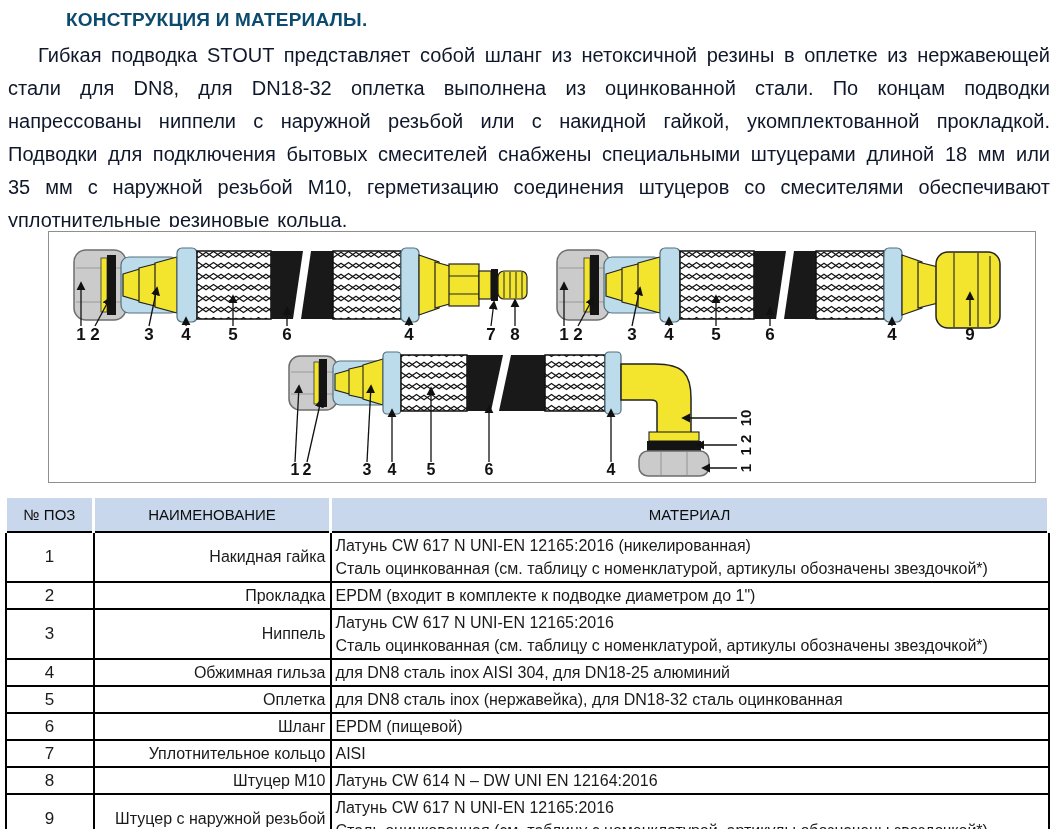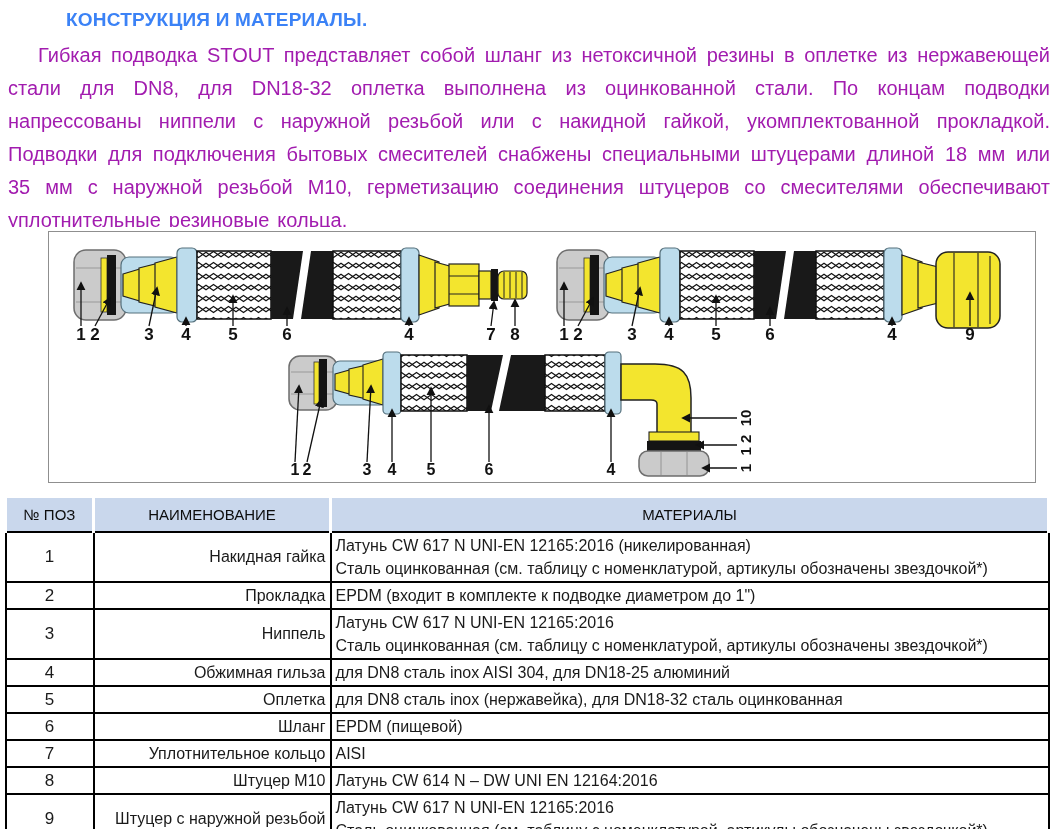--- a/index.html
+++ b/index.html
@@ -2,27 +2,27 @@
 <html lang="ru"><head>
 <meta charset="utf-8">
 <style>
   * { box-sizing: border-box; margin: 0; padding: 0; }
   html,body { background:#fff; }
   body {
     width:1054px; height:829px; overflow:hidden; position:relative;
     font-family:"Liberation Sans", sans-serif; color:#1a1a1a;
   }
   .section-title {
-    margin:9px 0 0 66px; font-size:19px; font-weight:bold; color:#3b82f6;
+    margin:9px 0 0 66px; font-size:19px; font-weight:bold; color:#0c4a6e;
     letter-spacing:.2px;
   }
   .intro {
     margin:8px 4px 0 8px; height:188px; overflow:hidden;
     font-size:20px; line-height:33px; text-align:justify; text-indent:30px;
-    word-spacing:2.5px; color:#a21caf;
+    word-spacing:2.5px; color:#0f172a;
   }
   .diagram-box {
     position:relative; margin:4px 0 0 48px; width:988px; height:252px;
     border:1px solid #8f8f8f; background:#fff;
   }
   .fig { position:absolute; }
   .fig-1 { left:22px; top:6px; }
   .fig-2 { left:505px; top:6px; }
   .fig-3 { left:210px; top:116px; }
   svg text { font-family:"Liberation Sans", sans-serif; font-weight:bold; fill:#111; }
@@ -230,21 +230,21 @@
       <text x="492" y="120" transform="rotate(-90 492 120)">1</text>
     </g>
   </svg>
 </div>
 
 <table class="materials">
   <thead>
     <tr>
       <th class="col-pos">№ ПОЗ</th>
       <th class="col-name">НАИМЕНОВАНИЕ</th>
-      <th class="col-mat">МАТЕРИАЛЫ</th>
+      <th class="col-mat">МАТЕРИАЛ</th>
     </tr>
   </thead>
   <tbody>
       <tr>
         <td class="col-pos">1</td>
         <td class="col-name">Накидная гайка</td>
         <td class="col-mat">
           <div class="mat-line">Латунь CW 617 N UNI-EN 12165:2016 (никелированная)</div>
           <div class="mat-line">Сталь оцинкованная (см. таблицу с номенклатурой, артикулы обозначены звездочкой*)</div>
         </td>

